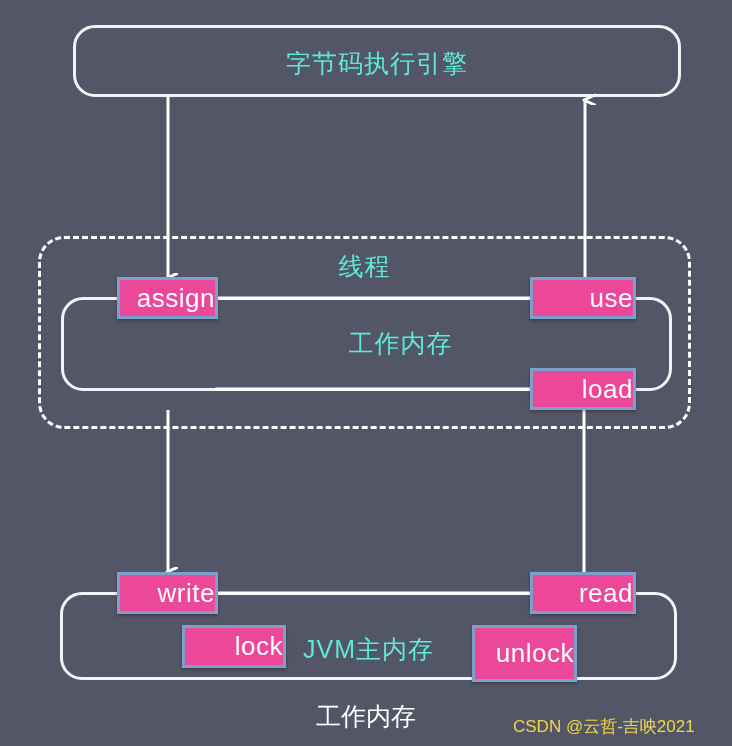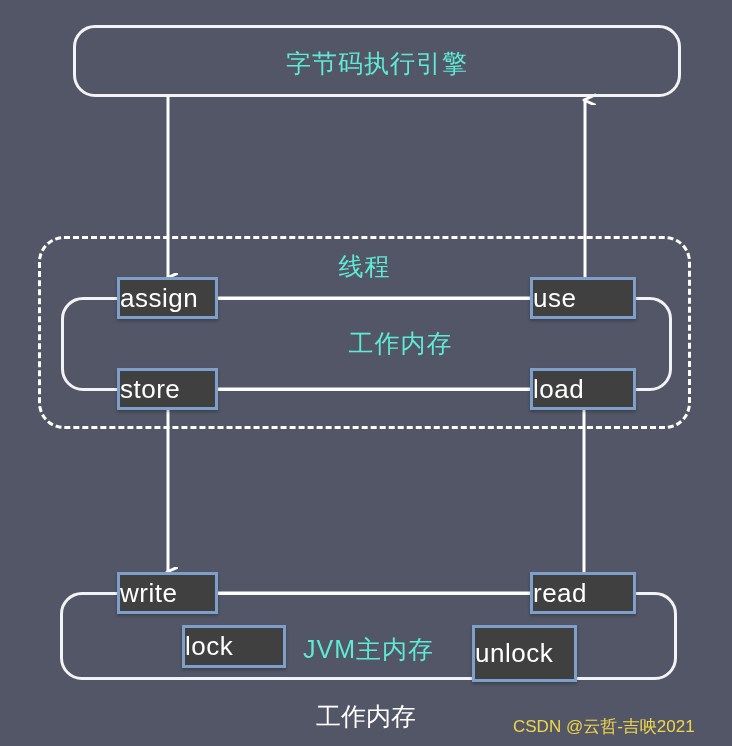--- a/index.html
+++ b/index.html
@@ -47,26 +47,26 @@
     border-radius: 26px;
     box-sizing: border-box;
   }
 
   
   .op-box {
     position: absolute;
     box-sizing: border-box;
     border: 3px solid #7d9fca;
     border-radius: 0;
-    background: #404040;
+    background: #ec4899;
     color: #ffffff;
     font-size: 26px;
     display: flex;
     align-items: center;
-    justify-content: flex-start;
+    justify-content: flex-end;
     letter-spacing: 0.5px;
     box-shadow: 0 2px 3px rgba(0,0,0,0.25);
   }
 
   .caption {
     position: absolute;
     color: #ffffff;
     font-size: 25px;
     white-space: nowrap;
     text-align: center;
@@ -117,23 +117,20 @@
     <line x1="215" y1="298" x2="532" y2="298" stroke="#ffffff" stroke-width="3"></line>
     <line x1="215" y1="389" x2="532" y2="389" stroke="#ffffff" stroke-width="3"></line>
   </svg>
 
   <div class="op-box" style="left:117px; top:277px; width:101px; height:42px;">
     <span>assign</span>
   </div>
   <div class="op-box" style="left:530px; top:277px; width:106px; height:42px;">
     <span>use</span>
   </div>
-  <div class="op-box" style="left:117px; top:368px; width:101px; height:42px;">
-    <span>store</span>
-  </div>
   <div class="op-box" style="left:530px; top:368px; width:106px; height:42px;">
     <span>load</span>
   </div>
 
   <div class="shell" style="left:60px; top:592px; width:617px; height:88px;"></div>
   <div class="shell-label" style="left:60px; top:633px; width:617px;">JVM主内存</div>
 
   <svg style="position:absolute; left:0; top:0; width:732px; height:746px; pointer-events:none;" viewBox="0 0 732 746" xmlns="http://www.w3.org/2000/svg">
     <line x1="215" y1="593" x2="532" y2="593" stroke="#ffffff" stroke-width="3"></line>
   </svg>

